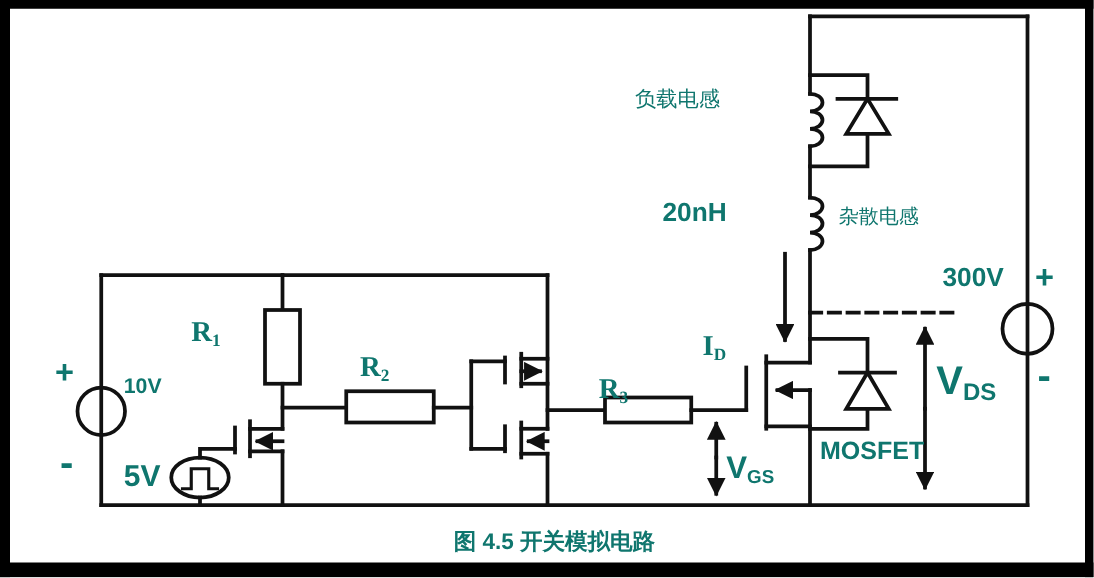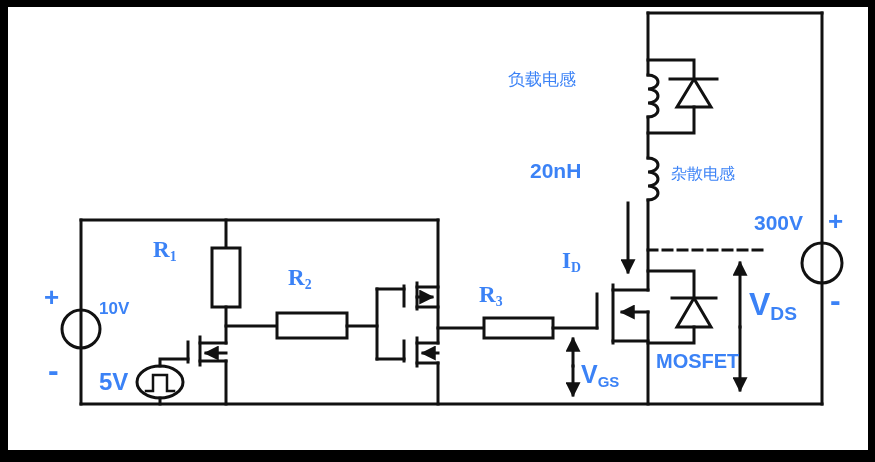--- a/index.html
+++ b/index.html
@@ -1,21 +1,21 @@
 <!DOCTYPE html>
 <html><head>
 <meta charset="utf-8">
 <style>
   html,body{margin:0;padding:0;background:#fff;}
   .stage{position:relative;width:875px;height:462px;background:#ffffff;overflow:hidden;
          font-family:"Liberation Sans", sans-serif;}
   .schem{position:absolute;left:0;top:0;}
-  .lbl{position:absolute;color:#3b82f6;line-height:1;white-space:nowrap;}
+  .lbl{position:absolute;color:#0f766e;line-height:1;white-space:nowrap;}
   .sans-b{font-family:"Liberation Sans", sans-serif;font-weight:bold;}
-  .serif-b{font-family:"Liberation Serif", serif;font-weight:bold;}
+  .serif-b{font-family:"Liberation Serif", serif;font-weight:bold;margin-top:16px;}
   .cn{font-family:"Liberation Sans", sans-serif;font-weight:500;}
   .lbl sub{font-size:0.60em;position:relative;top:0.28em;vertical-align:baseline;}
 </style>
 </head>
 <body>
 
 <div class="stage">
 
   <svg class="schem" width="875" height="462" viewBox="0 0 875 462">
     <defs>
@@ -181,14 +181,15 @@
   <div class="lbl cn" style="left:508px;top:71px;font-size:17px">负载电感</div>
   <div class="lbl sans-b" style="left:530px;top:160px;font-size:21px">20nH</div>
   <div class="lbl cn" style="left:671px;top:166px;font-size:16px">杂散电感</div>
 
   <div class="lbl sans-b" style="left:754px;top:212px;font-size:21px">300V</div>
   <div class="lbl sans-b" style="left:828px;top:208px;font-size:26px">+</div>
   <div class="lbl sans-b" style="left:830px;top:284px;font-size:32px">-</div>
 
   <div class="lbl sans-b" style="left:656px;top:351px;font-size:20px">MOSFET</div>
 
+  <div class="lbl sans-b" style="left:363px;top:424px;font-size:18px">图 4.5 开关模拟电路</div>
 
 </div>
 
 </body></html>

